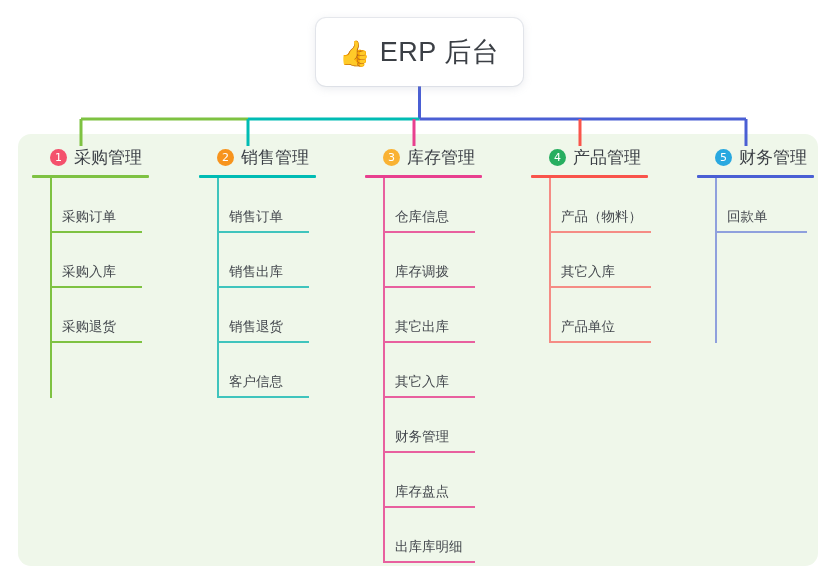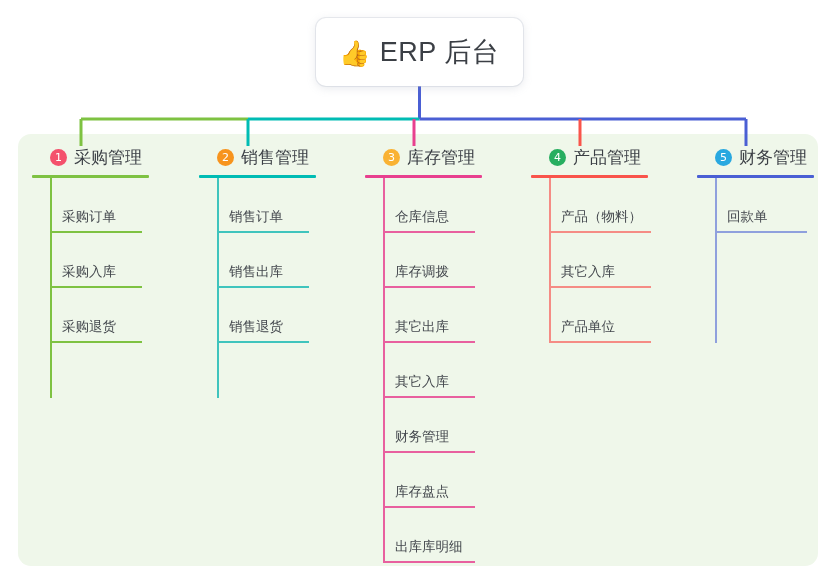--- a/index.html
+++ b/index.html
@@ -193,20 +193,24 @@
             <div class="leaf-rule" style="background: rgb(63, 196, 189); width: 92px;"></div>
           </div>
           <div class="leaf">
             <span class="leaf-label">销售出库</span>
             <div class="leaf-rule" style="background: rgb(63, 196, 189); width: 92px;"></div>
           </div>
           <div class="leaf">
             <span class="leaf-label">销售退货</span>
             <div class="leaf-rule" style="background: rgb(63, 196, 189); width: 92px;"></div>
           </div>
+          <div class="leaf">
+            <span class="leaf-label">客户信息</span>
+            <div class="leaf-rule" style="background: rgb(63, 196, 189); width: 92px;"></div>
+          </div>
         </div>
       </div>
       <div class="column" style="left: 363px;">
         <div class="col-head">
           <span class="badge" style="background: rgb(249, 178, 51);">3</span>
           <span class="col-title">库存管理</span>
         </div>
         <div class="head-rule" style="background: rgb(232, 64, 143); width: 117px; margin-left: 2px;"></div>
         <div class="leaves">
           <div class="spine" style="background: rgb(232, 96, 159); height: 385px;"></div>

